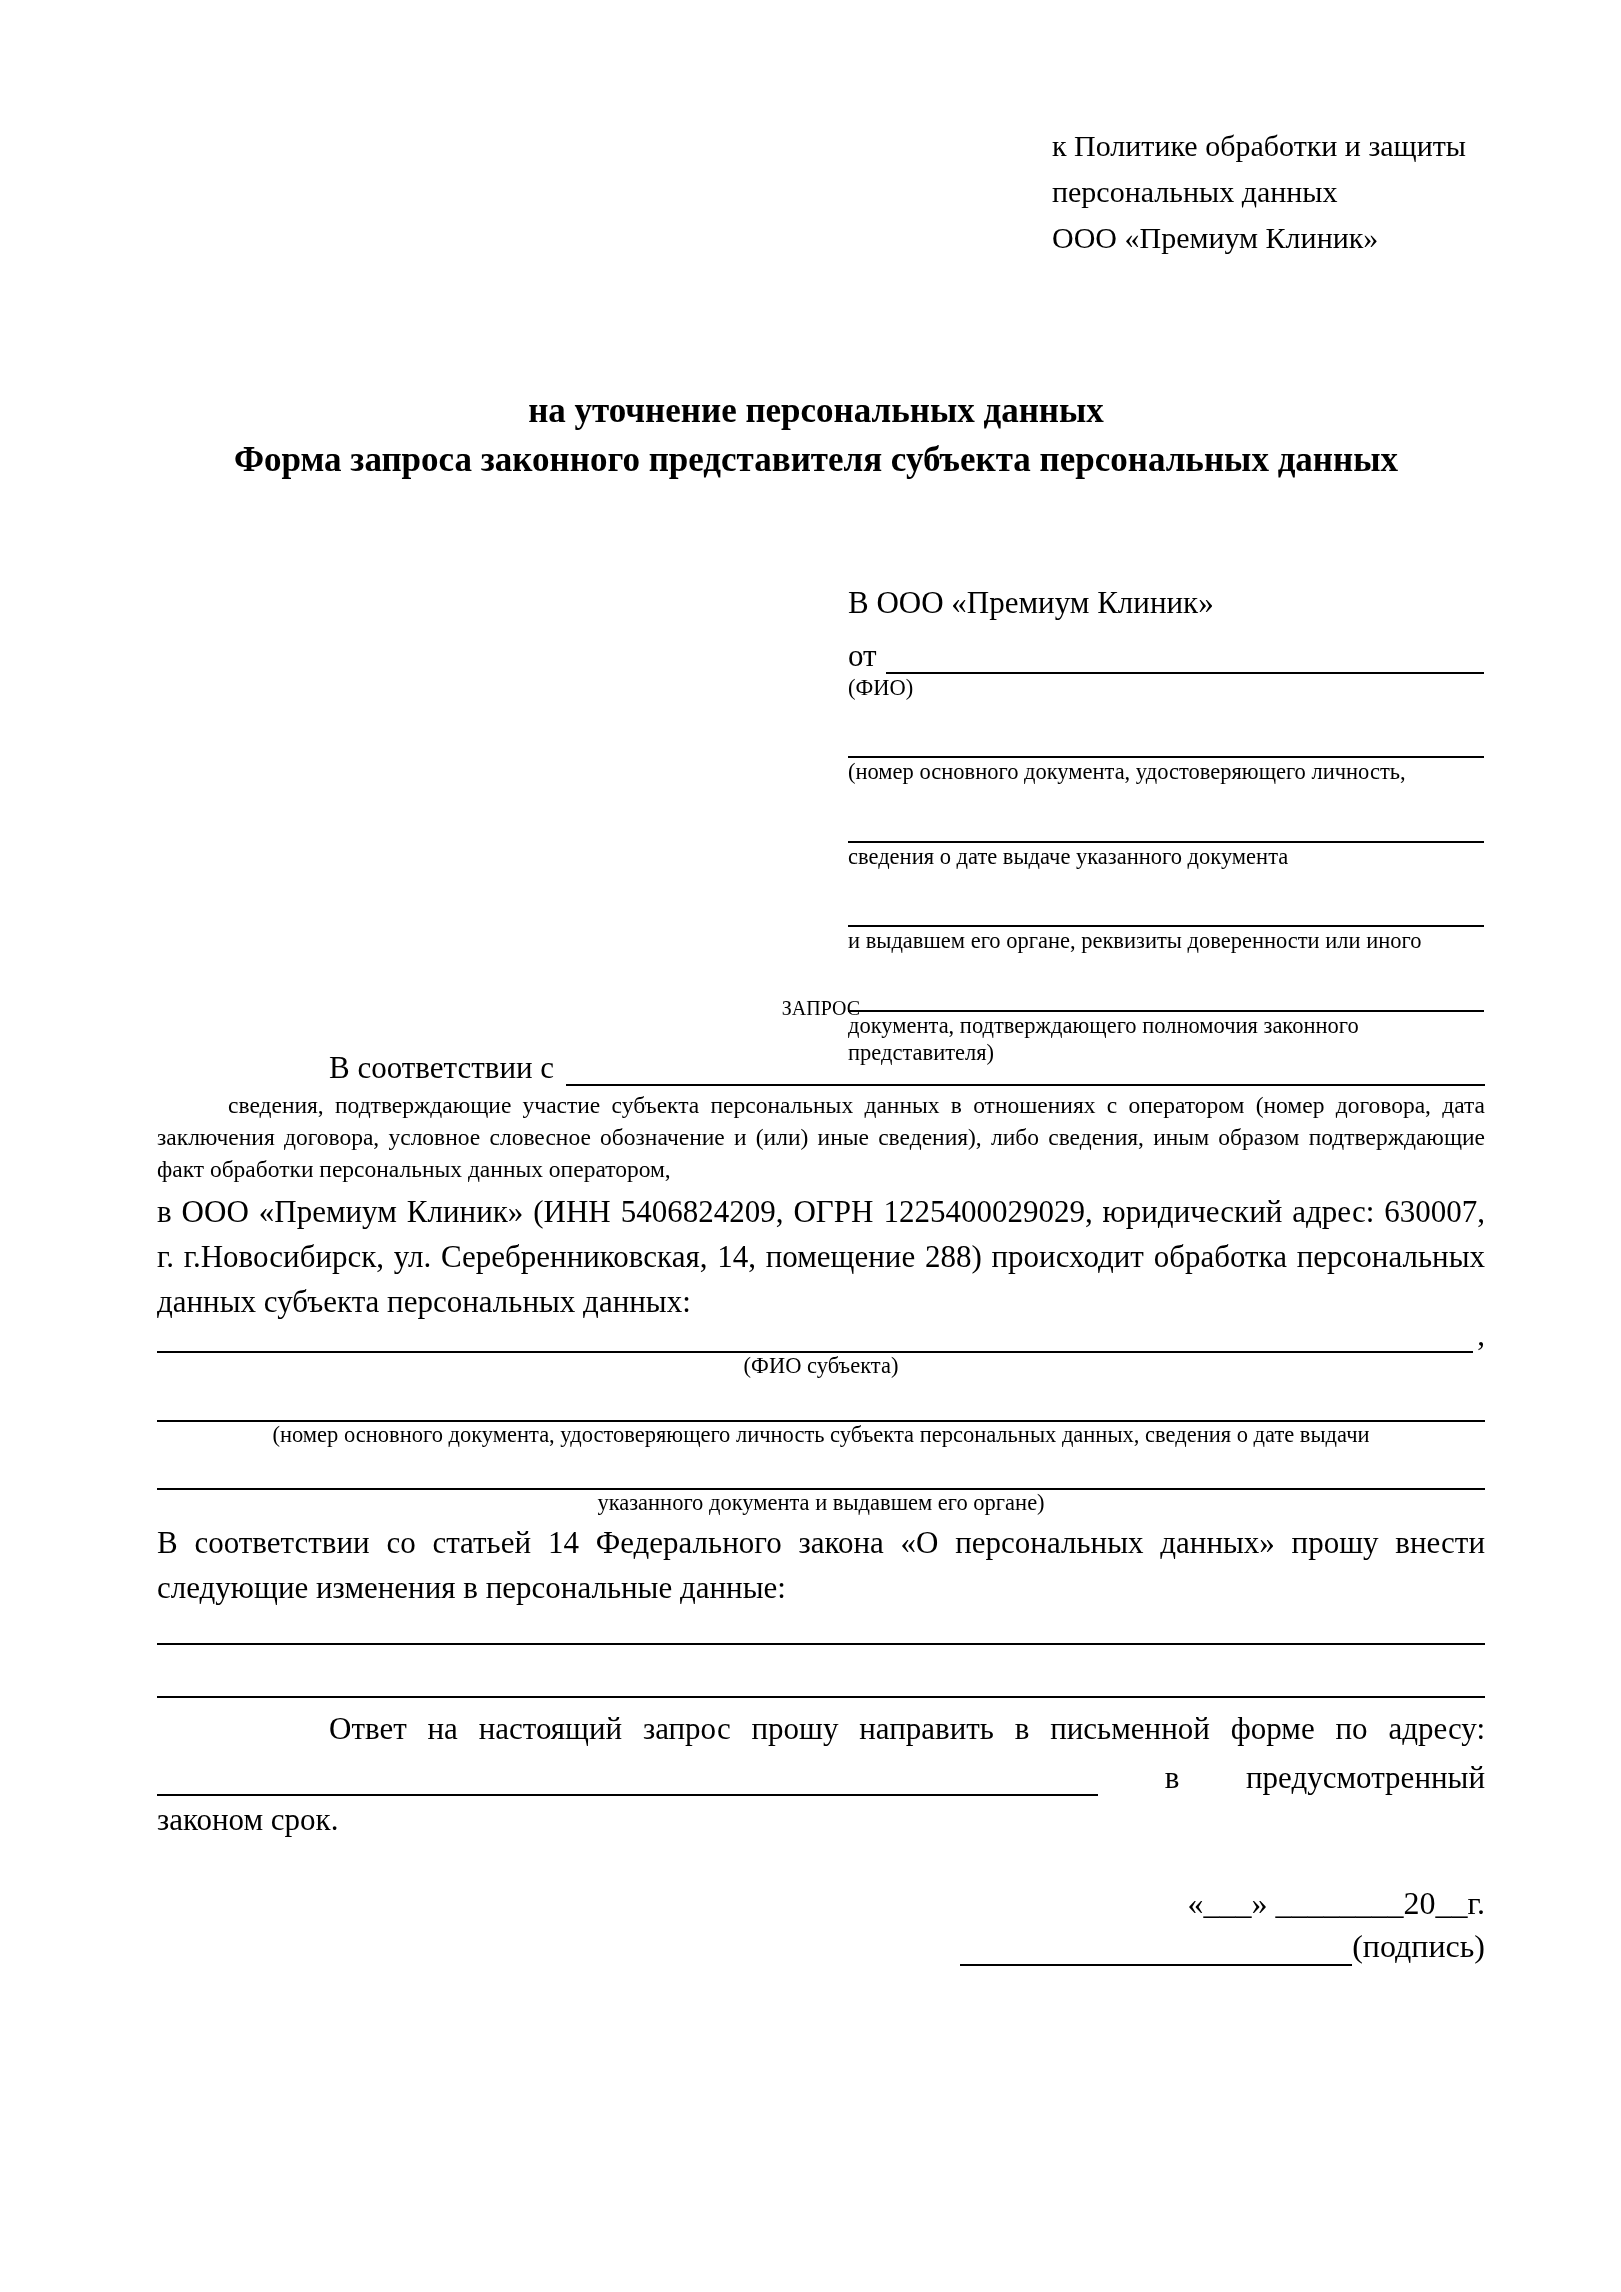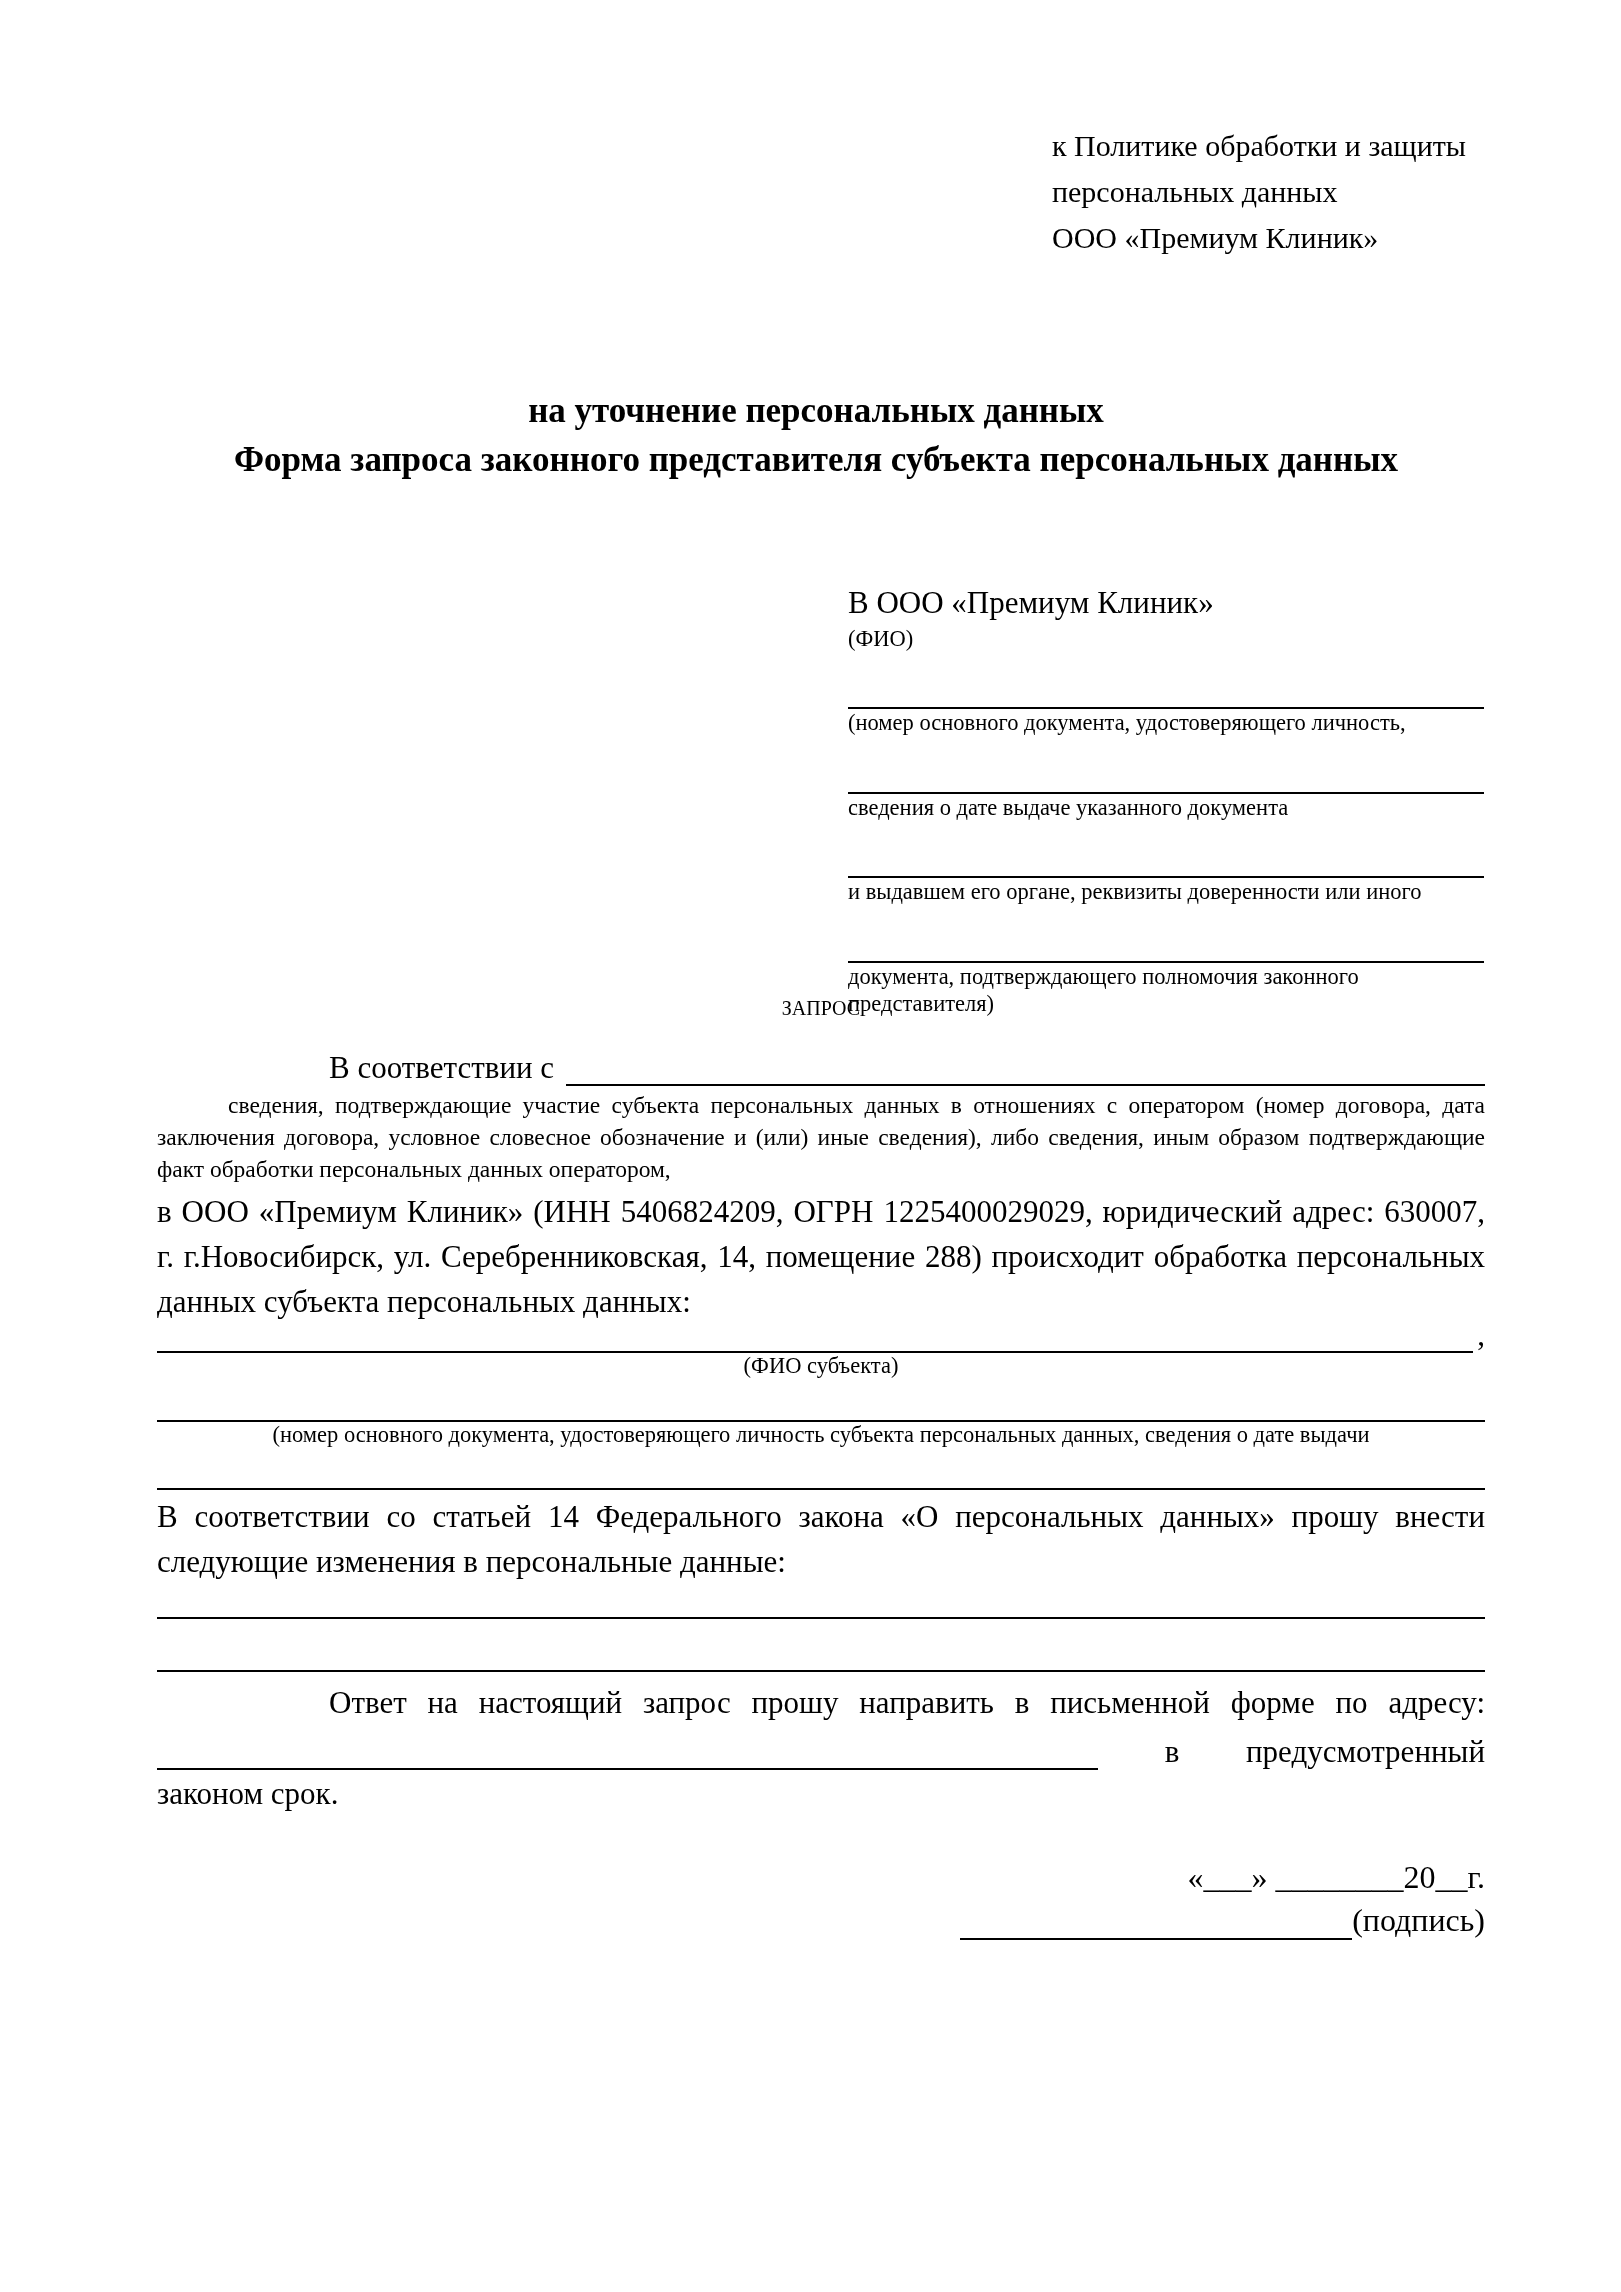--- a/index.html
+++ b/index.html
@@ -78,20 +78,24 @@
     <div>ООО «Премиум Клиник»</div>
   </div>
 
   <div class="doc-title">
     <div>на уточнение персональных данных</div>
     <div>Форма запроса законного представителя субъекта персональных данных</div>
   </div>
 
   <div class="addressee">
     <div class="addr-org">В ООО «Премиум Клиник»</div>
+    <div class="addr-from">
+      <span class="lbl">от</span>
+      <span class="flexfill"></span>
+    </div>
     <div class="addr-cap">(ФИО)</div>
     <div class="addr-blank tall"></div>
     <div class="addr-cap">(номер основного документа, удостоверяющего личность,</div>
     <div class="addr-blank tall"></div>
     <div class="addr-cap">сведения о дате выдаче указанного документа</div>
     <div class="addr-blank tall"></div>
     <div class="addr-cap">и выдавшем его органе, реквизиты доверенности или иного</div>
     <div class="addr-blank tall"></div>
     <div class="addr-cap">документа, подтверждающего полномочия законного представителя)</div>
   </div>
@@ -112,20 +116,21 @@
     <div class="subj-line">
       <span class="flexfill"></span>
       <span class="comma">,</span>
     </div>
     <div class="cap-c">(ФИО субъекта)</div>
 
     <div class="blank-row"></div>
     <div class="cap-c">(номер основного документа, удостоверяющего личность субъекта персональных данных, сведения о дате выдачи</div>
 
     <div class="blank-row"></div>
+    <div class="cap-c">указанного документа и выдавшем его органе)</div>
 
     <div class="par law-par">В соответствии со статьей 14 Федерального закона «О персональных данных» прошу внести следующие изменения в персональные данные:</div>
 
     <div class="blank-big"></div>
     <div class="blank-big2"></div>
 
     <div class="reply1">Ответ на настоящий запрос прошу направить в письменной форме по адресу:</div>
     <div class="reply2">
       <span class="fill2"></span>
       <span>в</span>

